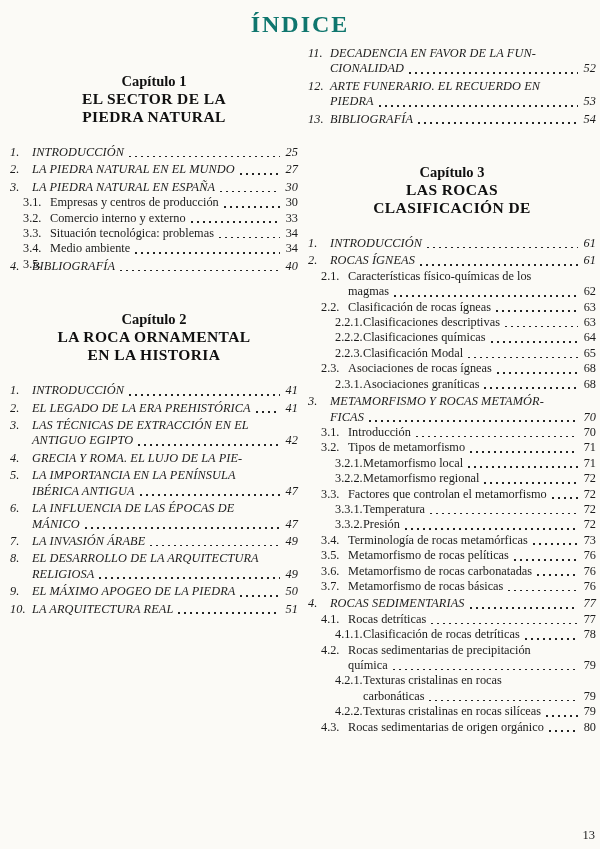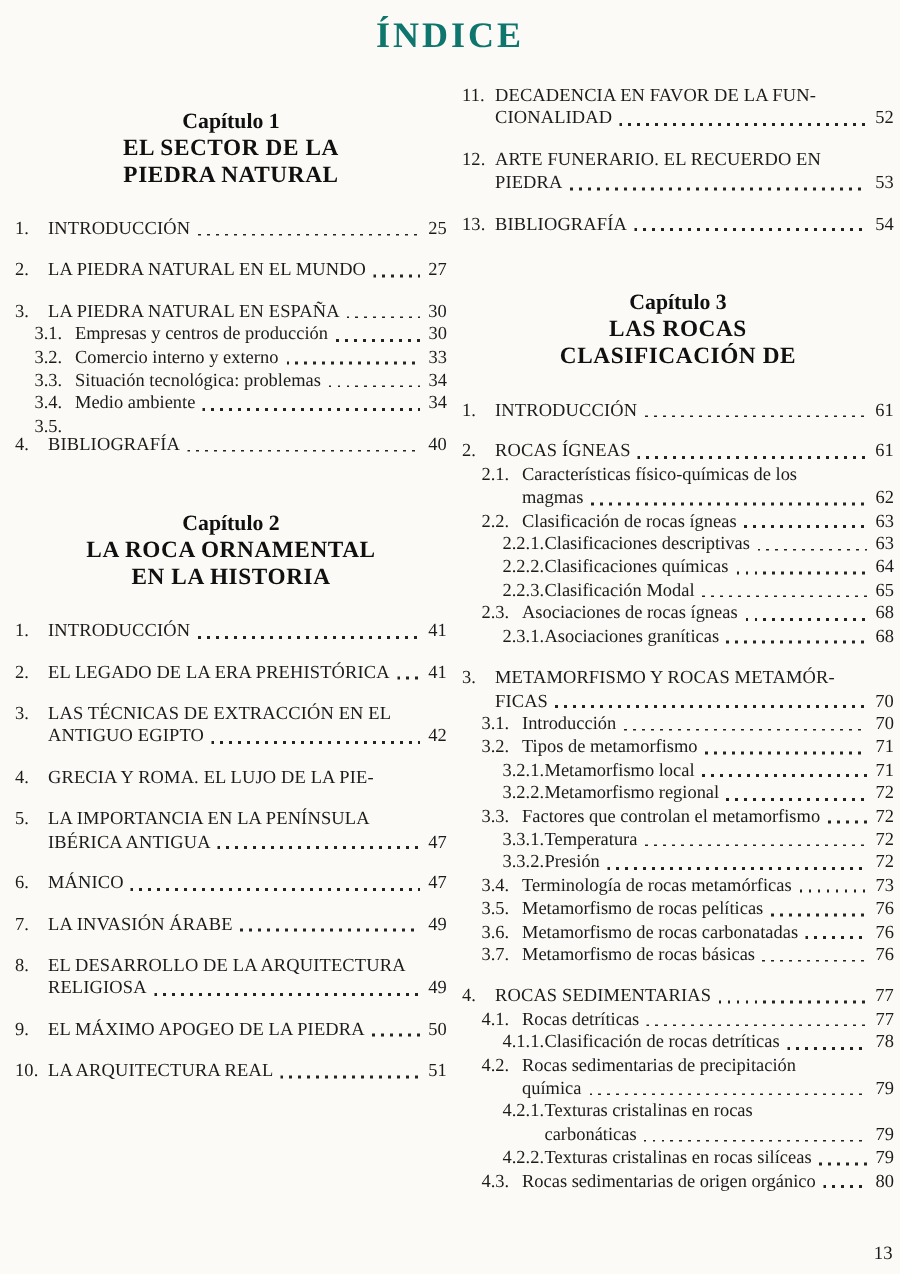--- a/index.html
+++ b/index.html
@@ -42,21 +42,21 @@
   .col > .chapter-heading:first-child { margin-top:28px; }
   .kicker { font-size:14.5px; line-height:18px; }
   .ch-line { font-size:15.5px; line-height:18px; letter-spacing:0.4px; }
 
   .entry {
     position:relative;
     font-size:12.3px;
     line-height:15.4px;
     color:#1b1b1b;
   }
-  .entry.e0 { padding-left:22px; margin-top:12px; letter-spacing:0.1px; }
+  .entry.e0 { padding-left:22px; margin-top:2px; letter-spacing:0.1px;font-style:italic; }
   .entry.e1 { padding-left:40px; margin-top:0; }
   .entry.e2 { padding-left:55px; margin-top:0; }
   .num { position:absolute; left:0; top:0; }
   .e1 .num { left:13px; }
   .e2 .num { left:27px; }
 
   .line { display:block; }
   .lastline { display:flex; align-items:flex-start; }
   .txt { flex:0 1 auto; }
   .dots {
@@ -194,20 +194,21 @@
           <span class="num">5.</span>
           <span class="line">LA IMPORTANCIA EN LA PENÍNSULA</span>
           <div class="lastline">
             <span class="txt">IBÉRICA ANTIGUA</span>
             <span class="dots"></span>
             <span class="pg">47</span>
           </div>
         </div>
         <div class="entry e0">
           <span class="num">6.</span>
+          <span class="line">LA INFLUENCIA DE LAS ÉPOCAS DE</span>
           <div class="lastline">
             <span class="txt">MÁNICO</span>
             <span class="dots"></span>
             <span class="pg">47</span>
           </div>
         </div>
         <div class="entry e0">
           <span class="num">7.</span>
           <div class="lastline">
             <span class="txt">LA INVASIÓN ÁRABE</span>

